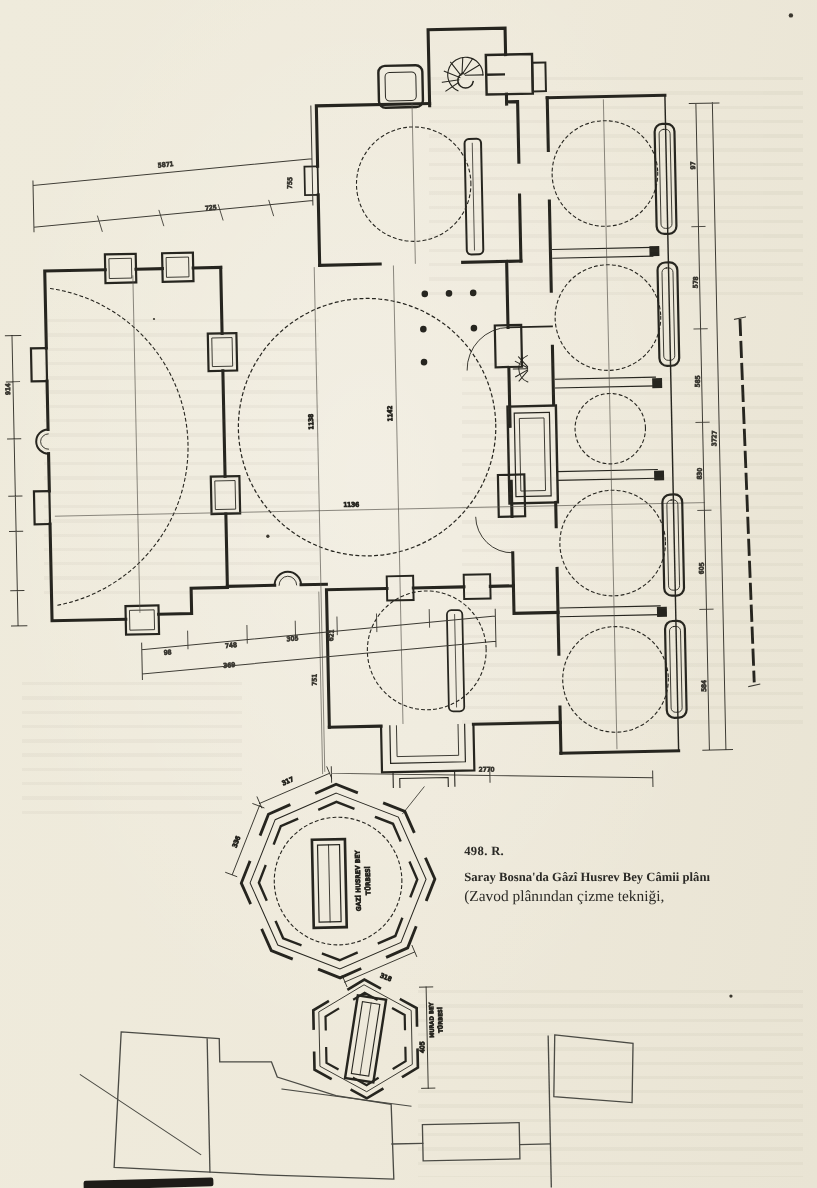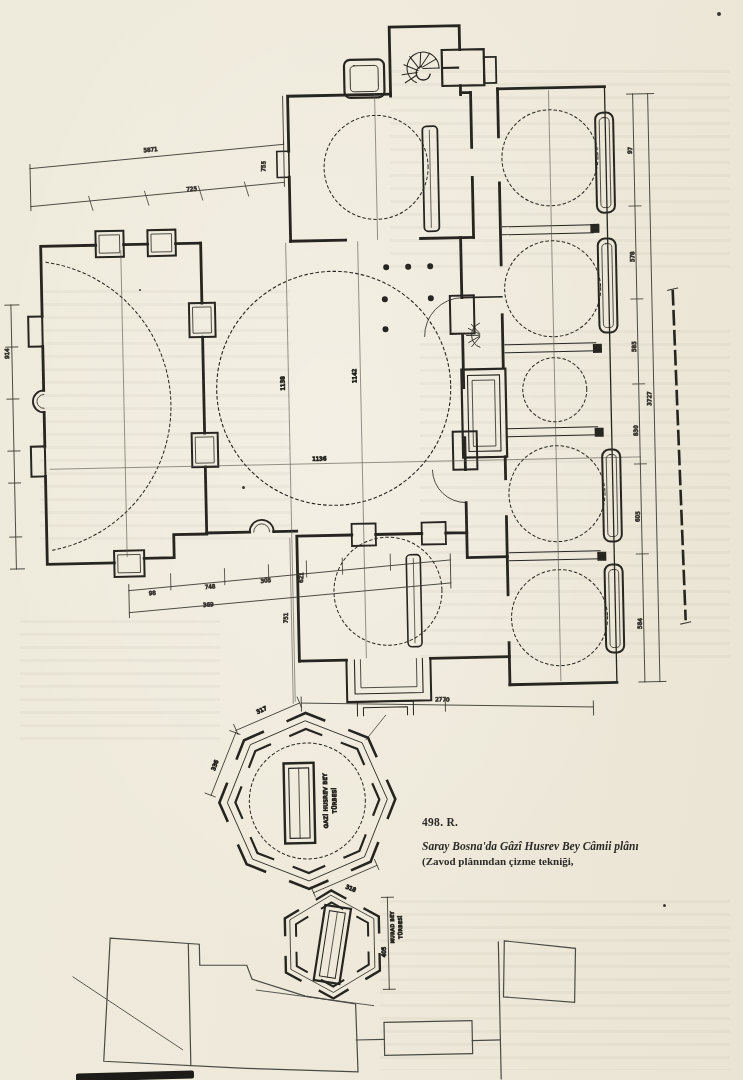--- a/index.html
+++ b/index.html
@@ -13,25 +13,25 @@
   
   .bleed{
     position:absolute;pointer-events:none;opacity:.55;
     background:repeating-linear-gradient(180deg,
       rgba(110,102,84,.085) 0 3px, rgba(110,102,84,0) 3px 13px);
     filter:blur(.4px);
   }
   .speck{position:absolute;background:#3a372e;border-radius:50%;}
   .streak{position:absolute;background:#1e1c18;border-radius:2px;transform:rotate(-1.5deg);}
   .caption{
-    position:absolute;left:422px;top:816px;width:305px;color:#2b2a26;
+    position:absolute;left:422px;top:768px;width:305px;color:#2b2a26;
   }
   .caption .fig-no{font-weight:bold;font-size:11.5px;letter-spacing:.3px;margin-bottom:10px;}
-  .caption .l1{font-weight:bold;font-size:11.5px;line-height:1.4;font-style:italic;}
-  .caption .l2,.caption .l3{font-weight:bold;font-size:11px;line-height:1.4;}
+  .caption .l1{font-weight:bold;font-size:11.5px;line-height:1.4;}
+  .caption .l2,.caption .l3{font-weight:normal;font-size:14px;line-height:1.4;}
   svg text{font-family:"DejaVu Sans", sans-serif;fill:#2e2c26;}
   svg .dim{font-size:5.6px;}
   svg .room-label{font-size:5.4px;letter-spacing:.4px;fill:#26251f;}
 </style>
 </head>
 <body>
 
 <div class="page">
 
   

